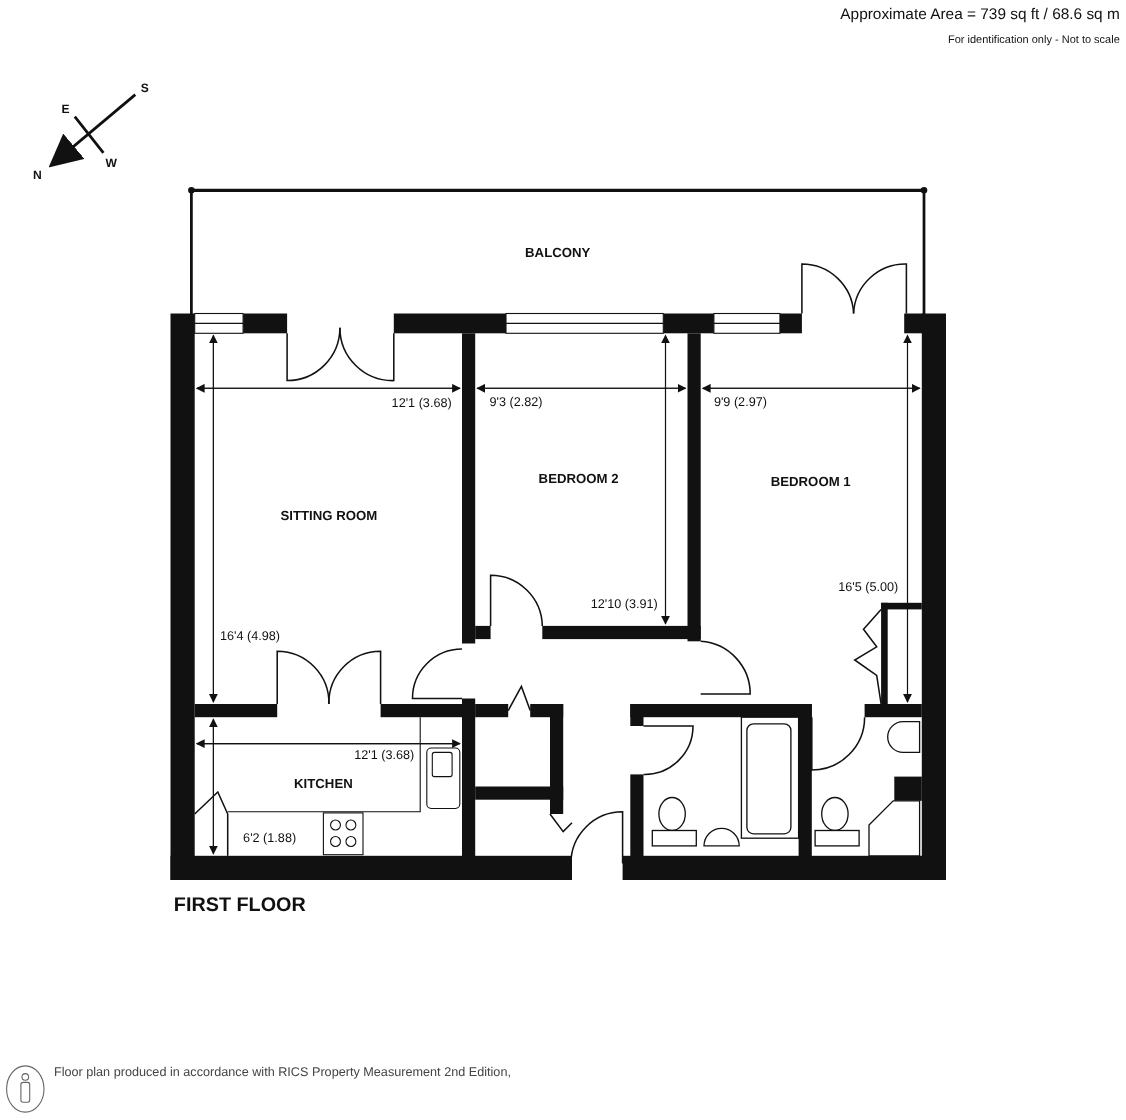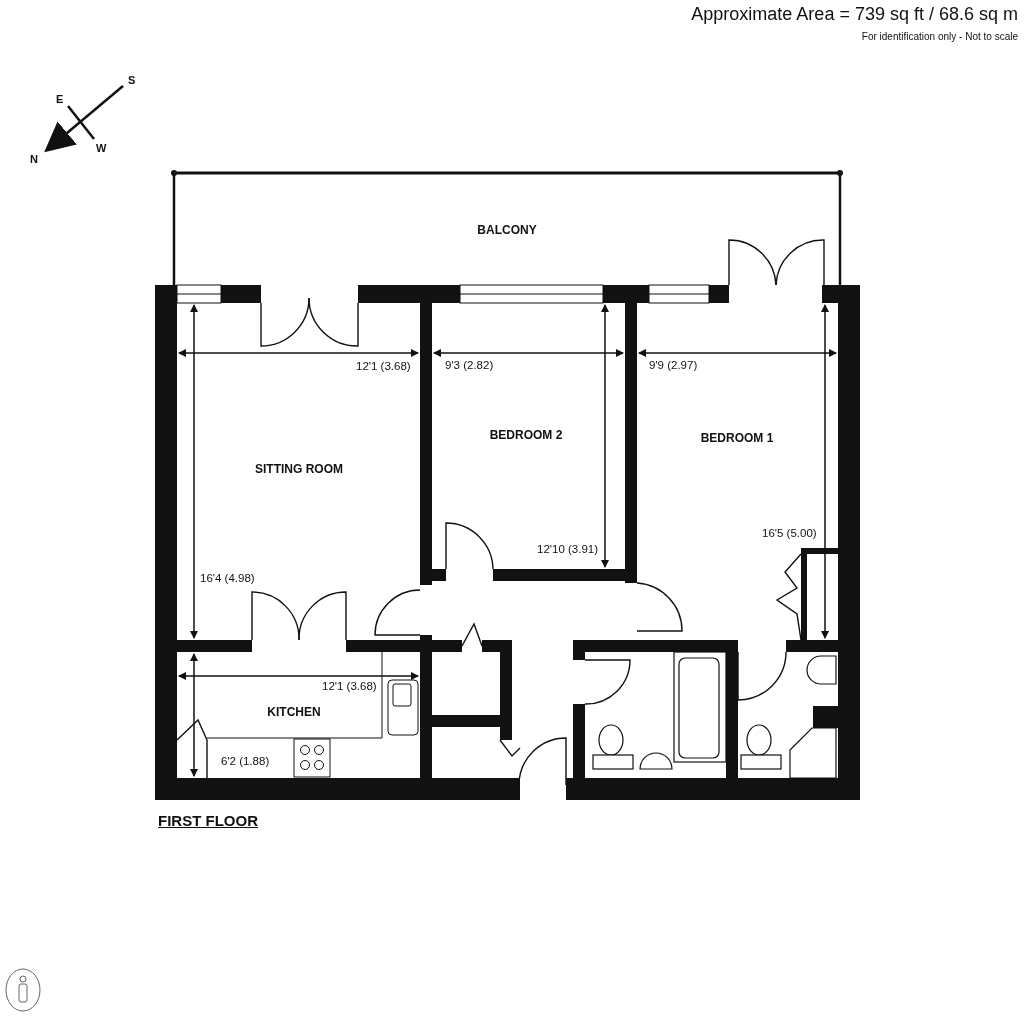--- a/index.html
+++ b/index.html
@@ -1,23 +1,23 @@
 <!DOCTYPE html>
 <html><head>
 <meta charset="utf-8">
 <style>
   html, body { margin:0; padding:0; background:#ffffff; }
   body { width:1024px; height:1018px; position:relative; overflow:hidden; font-family:"Liberation Sans", sans-serif; color:#111; }
-  .hdr-area { position:absolute; right:6px; top:4px; font-size:18px; color:#111; white-space:nowrap; }
+  .hdr-area { position:absolute; right:6px; top:4px; font-size:14px; color:#111; white-space:nowrap; }
   .hdr-note { position:absolute; right:6px; top:31px; font-size:10px; color:#111; white-space:nowrap;text-align:center; }
   svg.plan { position:absolute; left:0; top:0; }
   .room-label { font-family:"Liberation Sans", sans-serif; font-weight:bold; font-size:12px; fill:#111; }
   .dim { font-family:"Liberation Sans", sans-serif; font-size:11.5px; fill:#111; }
   .compass-l { font-family:"Liberation Sans", sans-serif; font-weight:bold; font-size:11px; fill:#111; }
-  .floor-title { position:absolute; left:158px; top:812px; font-weight:bold; font-size:15px;text-decoration:underline; }
+  .floor-title { position:absolute; left:158px; top:812px; font-weight:bold; font-size:18px; }
   .footer { position:absolute; left:49px; top:968px; font-size:11.5px; line-height:15px; color:#444; }
   .footer .copy { margin-left:12px; }
   .footer-icon { position:absolute; left:3px; top:967px; }
 </style>
 </head>
 <body>
 
 <div class="hdr-area">Approximate Area = 739 sq ft / 68.6 sq m</div>
 <div class="hdr-note">For identification only - Not to scale</div>
 
@@ -193,13 +193,14 @@
 </svg>
 
 <div class="floor-title">FIRST FLOOR</div>
 
 <svg class="footer-icon" width="40" height="46" viewBox="0 0 40 46">
   <ellipse cx="20" cy="23" rx="17" ry="21" fill="none" stroke="#666" stroke-width="1"></ellipse>
   <circle cx="20" cy="12" r="3" fill="none" stroke="#666" stroke-width="1"></circle>
   <rect x="16" y="17" width="8" height="18" rx="2" fill="none" stroke="#666" stroke-width="1"></rect>
 </svg>
 <div class="footer">
+  <div>Floor plan produced in accordance with RICS Property Measurement 2nd Edition,</div>
 </div>
 
 </body></html>

